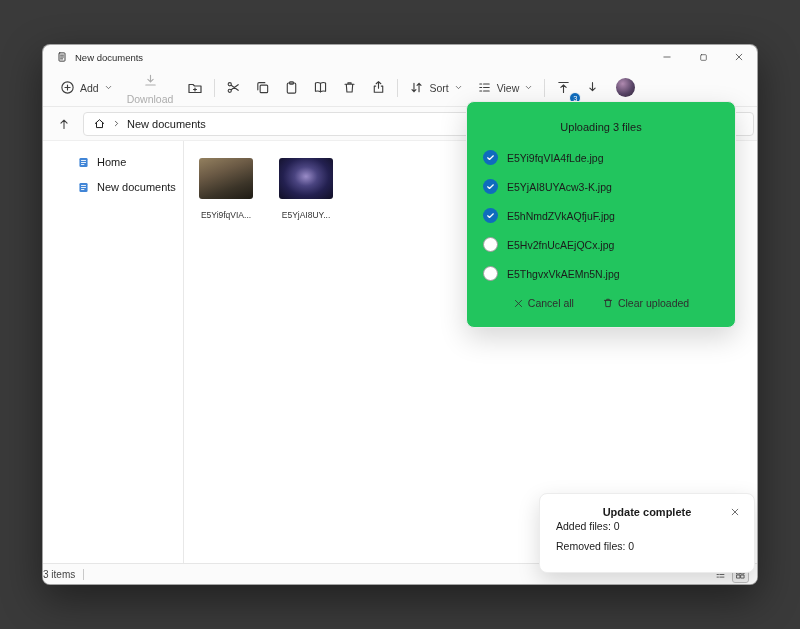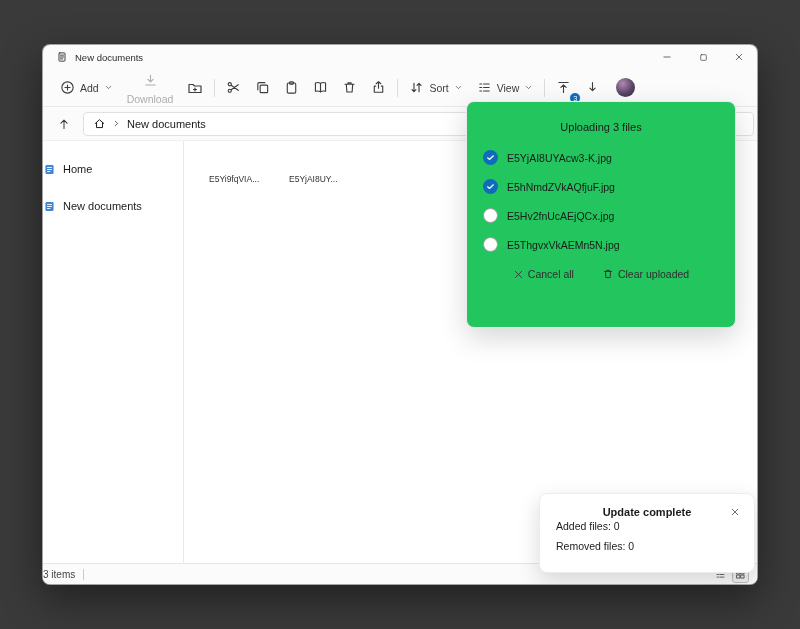--- a/index.html
+++ b/index.html
@@ -31,23 +31,23 @@
   .badge { position:absolute; right:-3px; bottom:-2px; min-width:12px; height:12px; border-radius:7px; background:#0f6cbd; color:#fff; font-size:7.5px; display:flex; align-items:center; justify-content:center; border:1.5px solid #fbfbfb; padding:0 2px; }
   .avatar { width:19px; height:19px; border-radius:50%; margin-left:9px;
     background:radial-gradient(circle at 35% 30%, #b08ab0 0%, #5a4668 55%, #2e2438 100%); }
   
   .addressrow { height:34px; flex:0 0 auto; display:flex; align-items:center; gap:6px; padding:0 3px 0 8px; border-bottom:1px solid #efefef; background:#fbfbfb; }
   .navbtn { width:26px; height:26px; display:flex; align-items:center; justify-content:center; border:none; background:transparent; border-radius:4px; color:#3d3d3d; }
   .addressbox { flex:1; height:24px; border:1px solid #e0e0e0; border-radius:4px; background:#fff; display:flex; align-items:center; gap:6px; padding:0 9px; font-size:11px; color:#1b1b1b; }
   
   .bodyarea { flex:1; display:flex; background:#fff; min-height:0; }
   .sidebar { width:141px; flex:0 0 auto; border-right:1px solid #e8e8e8; padding-top:9px; background:#fff; }
-  .side-item { height:24px; display:flex; gap:7px; font-size:11px; color:#1b1b1b; border-radius:4px; margin:13px 4px 1px 0; }
+  .side-item { height:24px; display:flex; align-items:center; gap:7px; padding-left:34px; font-size:11px; color:#1b1b1b; border-radius:4px; margin:0 4px 1px 0; }
   .content { flex:1; padding:17px 0 0 14px; display:flex; gap:24px; align-items:flex-start; }
-  .tile { width:56px; display:flex; flex-direction:row; align-items:center; gap:11px; }
+  .tile { width:56px; display:flex; flex-direction:column; align-items:center; gap:11px; }
   .thumb { width:54px; height:41px; border-radius:3px; }
   .thumb.t1 { background:linear-gradient(160deg,#93805f 0%, #6b5a45 35%, #3b3428 70%, #1e1b14 100%); }
   .thumb.t2 { background:radial-gradient(ellipse at 50% 45%, #9a8cc8 0%, #4a4480 30%, #232050 60%, #100f24 100%); }
   .tile-label { font-size:8.5px; color:#333; white-space:nowrap; }
   
   .statusbar { height:21px; flex:0 0 auto; display:flex; align-items:center; padding:0 9px 0 0; font-size:10px; color:#444; border-top:1px solid #e6e6e6; background:#fbfbfb; }
   .sb-divider { width:1px; height:11px; background:#c9c9c9; margin-left:8px; }
   .sb-icons { margin-left:auto; display:flex; align-items:center; gap:5px; }
   .sb-icon-btn { width:15px; height:15px; display:flex; align-items:center; justify-content:center; border:none; background:transparent; color:#4a4a4a; border-radius:2px; }
   .sb-icon-btn.selected { outline:1px solid #bdbdbd; background:#f1f1f1; }
@@ -310,20 +310,28 @@
 
   <div class="upload-panel">
     <div class="up-title">Uploading 3 files</div>
 
     <div class="upload-item done">
       <span class="check">
           <svg class="ic" width="9" height="9" viewBox="0 0 16 16" style="stroke:#fff;stroke-width:2.2">
             <path d="M3 8.5l3.2 3L13 5"></path>
           </svg>
         </span>
+      <span>E5Yi9fqVIA4fLde.jpg</span>
+    </div>
+    <div class="upload-item done">
+      <span class="check">
+          <svg class="ic" width="9" height="9" viewBox="0 0 16 16" style="stroke:#fff;stroke-width:2.2">
+            <path d="M3 8.5l3.2 3L13 5"></path>
+          </svg>
+        </span>
       <span>E5YjAI8UYAcw3-K.jpg</span>
     </div>
     <div class="upload-item done">
       <span class="check">
           <svg class="ic" width="9" height="9" viewBox="0 0 16 16" style="stroke:#fff;stroke-width:2.2">
             <path d="M3 8.5l3.2 3L13 5"></path>
           </svg>
         </span>
       <span>E5hNmdZVkAQfjuF.jpg</span>
     </div>

